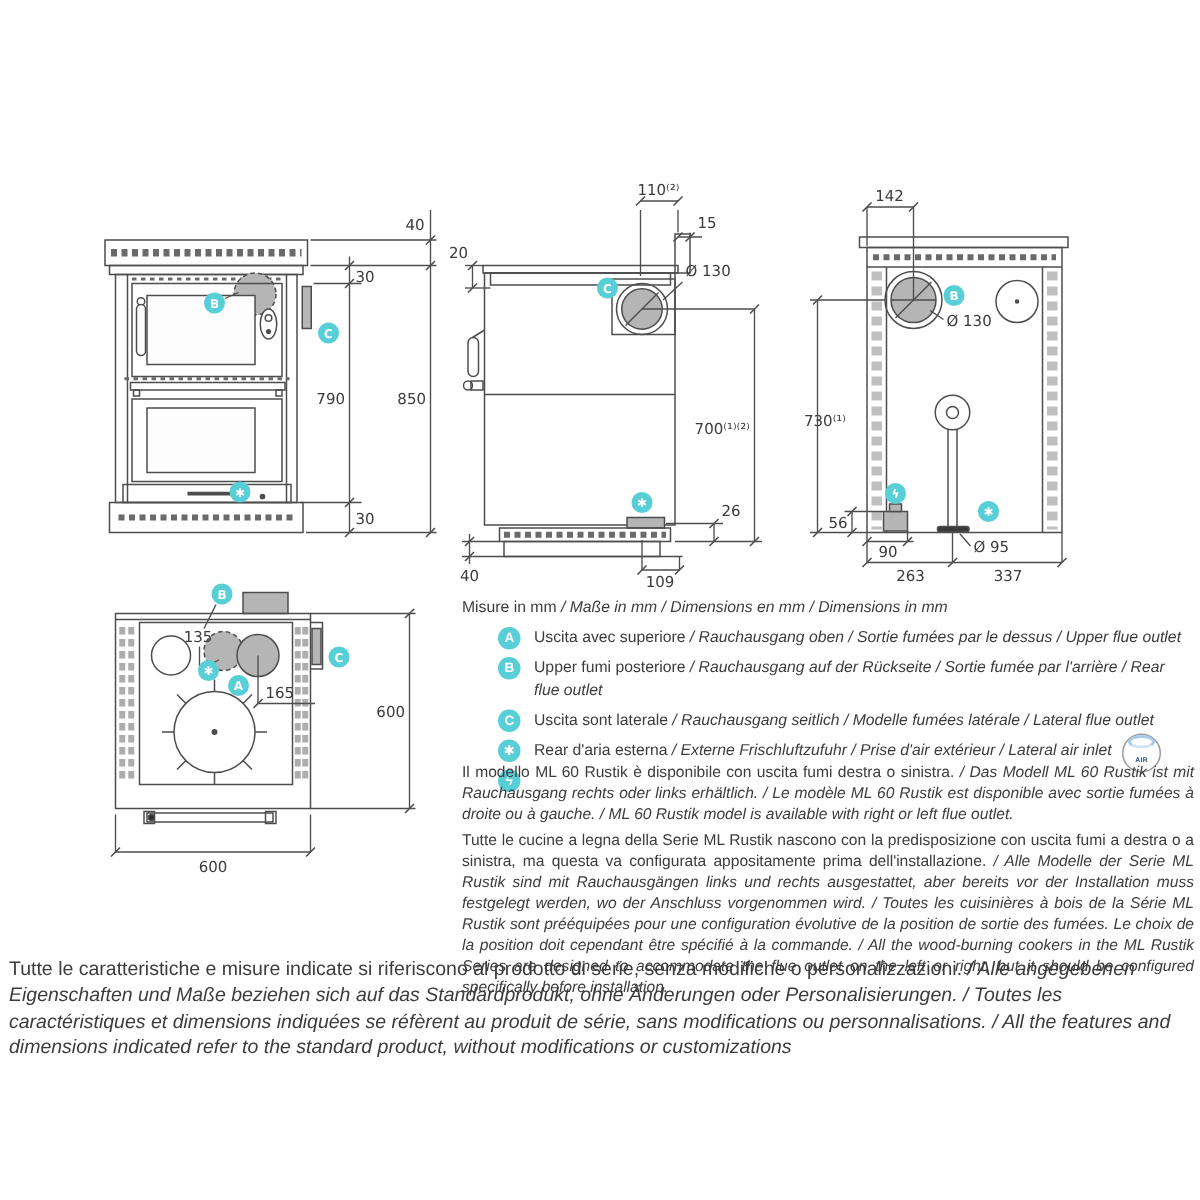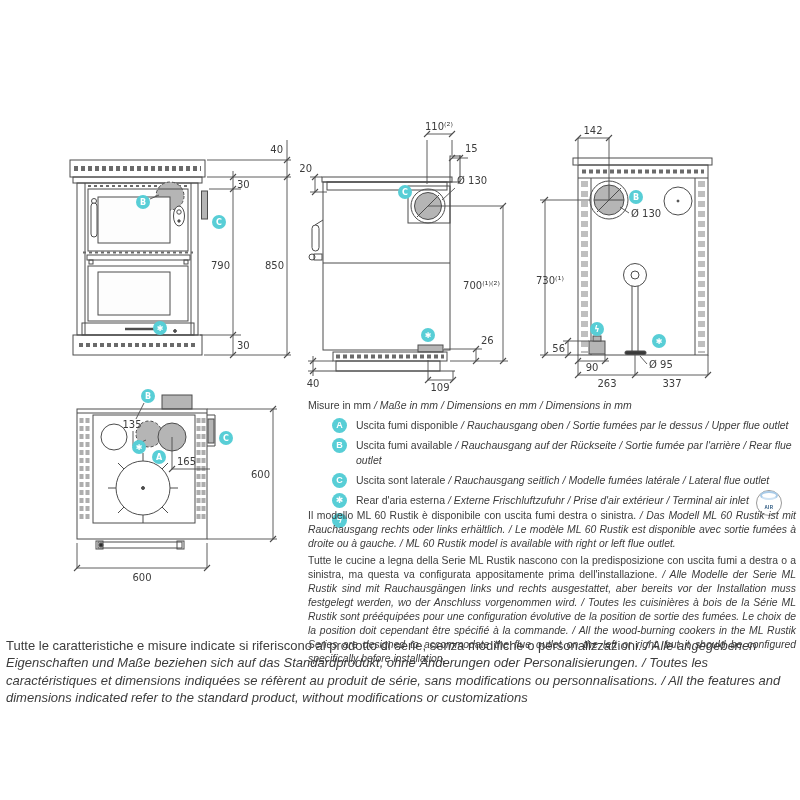--- a/index.html
+++ b/index.html
@@ -361,33 +361,33 @@
     <circle cx="99" cy="72" r="7" fill="#58ced6"></circle>
     <text class="co-txt" x="99" y="75" text-anchor="middle">A</text>
   </g>
 </svg>
 
 <div class="legend">
   <div class="legend-title"><span>Misure in mm </span><span class="it">/ Maße in mm / Dimensions en mm / Dimensions in mm</span></div>
 
   <div class="legend-item">
     <span class="co-badge">A</span>
-    <span class="legend-text"><span>Uscita fumi disponible </span><span class="it">/ Rauchausgang oben / Sortie fumées par le dessus / Upper flue outlet</span></span>
+    <span class="legend-text"><span>Uscita avec superiore </span><span class="it">/ Rauchausgang oben / Sortie fumées par le dessus / Upper flue outlet</span></span>
   </div>
   <div class="legend-item">
     <span class="co-badge">B</span>
-    <span class="legend-text"><span>Uscita fumi available </span><span class="it">/ Rauchausgang auf der Rückseite / Sortie fumée par l'arrière / Rear flue outlet</span></span>
+    <span class="legend-text"><span>Upper fumi posteriore </span><span class="it">/ Rauchausgang auf der Rückseite / Sortie fumée par l'arrière / Rear flue outlet</span></span>
   </div>
   <div class="legend-item">
     <span class="co-badge">C</span>
     <span class="legend-text"><span>Uscita sont laterale </span><span class="it">/ Rauchausgang seitlich / Modelle fumées latérale / Lateral flue outlet</span></span>
   </div>
   <div class="legend-item">
     <span class="co-badge">✱</span>
-    <span class="legend-text"><span>Rear d'aria esterna </span><span class="it">/ Externe Frischluftzufuhr / Prise d'air extérieur / Terminal air inlet</span><span class="air-badge">
+    <span class="legend-text"><span>Rear d'aria esterna </span><span class="it">/ Externe Frischluftzufuhr / Prise d'air extérieur / Lateral air inlet</span><span class="air-badge">
           <span class="air-swirl"></span>
           <span class="air-label">AIR</span>
         </span></span>
   </div>
   <div class="legend-item">
     <span class="co-badge">ϟ</span>
   </div>
 </div>
 
 <div class="para" style="top:509px;"><span>Il modello ML 60 Rustik è disponibile con uscita fumi destra o sinistra. </span><span class="it">/ Das Modell ML 60 Rustik ist mit Rauchausgang rechts oder links erhältlich. / Le modèle ML 60 Rustik est disponible avec sortie fumées à droite ou à gauche. / ML 60 Rustik model is available with right or left flue outlet.</span></div>

